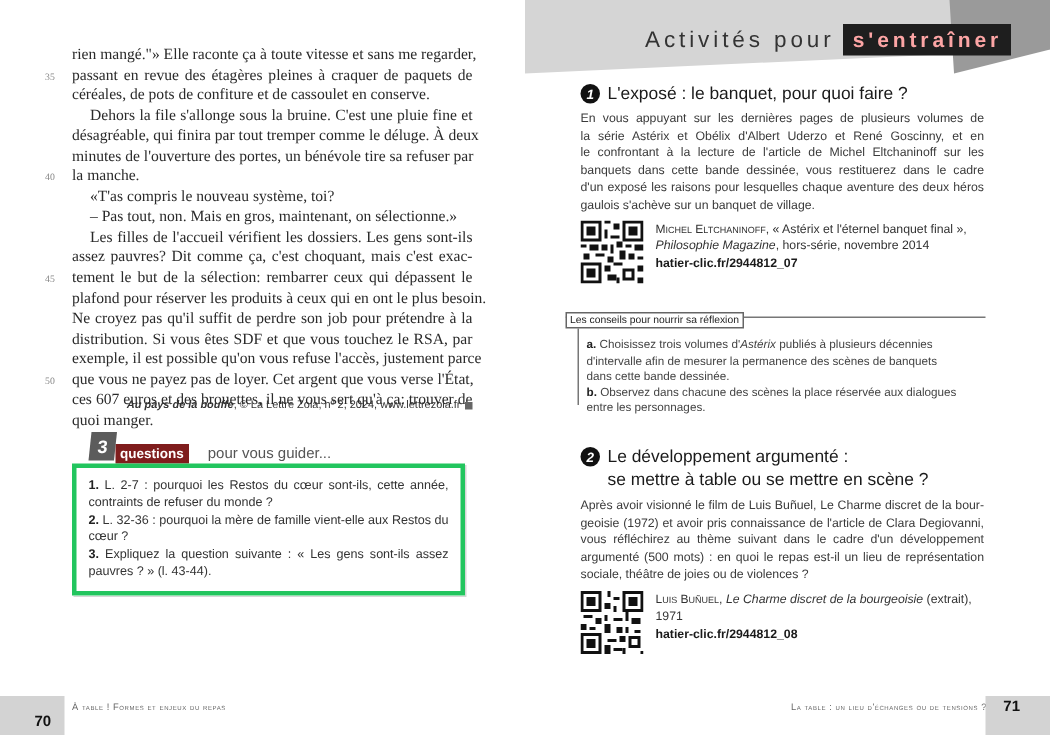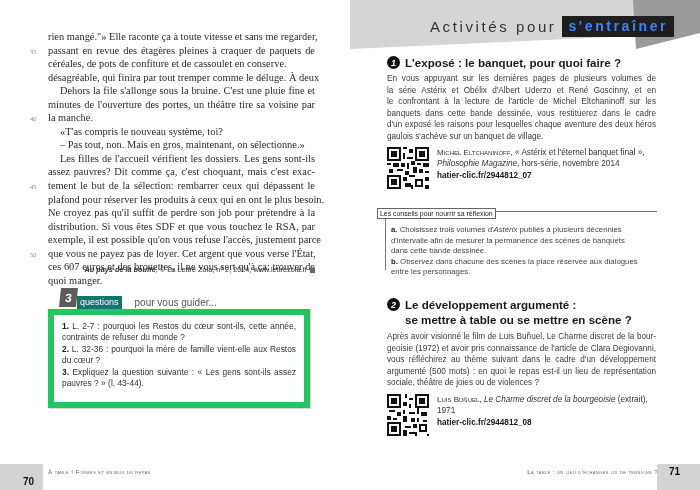--- a/index.html
+++ b/index.html
@@ -27,28 +27,28 @@
   .source .src-title { font-weight: bold; font-style: italic; }
   .source .end-mark { display: inline-block; width: 5px; height: 5px; background: #666; margin-left: 3px; vertical-align: middle; }
 
   .questions-badge { position: absolute; left: 60px; top: 292px; height: 17px; display: flex; align-items: flex-end; }
   .badge-num {
     background: #5c5c5c; color: #fff; font-weight: bold; font-size: 12px;
     width: 17px; height: 19px; display: flex; align-items: center; justify-content: center;
     transform: skewX(-6deg); position: relative; top: -2px;
   }
   .badge-word {
-    background: #0f766e; color: #fff; font-weight: normal; font-size: 9px;
+    background: #7f1d1d; color: #fff; font-weight: bold; font-size: 9px;
     padding: 1px 3px; height: 13px; line-height: 11px;
   }
   .badge-rest { font-size: 10px; color: #555; padding-left: 13px; line-height: 12px; }
 
   .questions-box {
-    position: absolute; left: 48px; top: 309px; width: 262px; height: 99px;
-    border: 6px solid #22c55e; padding: 6px 8px;
+    position: absolute; left: 48px; top: 309px; width: 262px; height: 88px;
+    border: 3px solid #22c55e; padding: 6px 8px;
     font-size: 8.4px; line-height: 11.4px; color: #333;
     box-shadow: 1px 1px 0 #d6d6d6;
   }
   .questions-box .q { text-align: justify; }
   .questions-box .q b { font-weight: bold; color: #222; }
 
   .footer-left-tab { position: absolute; left: 0; top: 464px; width: 43px; height: 26px; background: #d3d3d3; }
   .footer-left-num {
     position: absolute; left: 23px; top: 476px; font-weight: bold; font-size: 10px; color: #111;
   }
@@ -59,31 +59,31 @@
 
   
   .page-right { position: absolute; left: 350px; top: 0; width: 350px; height: 490px; }
   .header-band { position: absolute; left: 0; top: 0; width: 350px; height: 52px; }
   .header-band svg { position: absolute; left: 0; top: 0; }
   .header-title {
     position: absolute; left: 80px; top: 14px; height: 24px; display: flex; align-items: center;
   }
   .header-light { font-size: 15px; letter-spacing: 2.6px; color: #333; padding-right: 6px; }
   .header-dark {
-    background: #1e1e1e; color: #3b82f6; font-weight: bold; font-size: 14px; letter-spacing: 2.6px;
+    background: #1e1e1e; color: #fca5a5; font-weight: bold; font-size: 14px; letter-spacing: 2.6px;
     padding: 0 6px; height: 21px; line-height: 21px;
   }
 
   .act-title { position: absolute; left: 37px; display: flex; align-items: flex-start; }
   .act-icon {
     width: 13px; height: 13px; border-radius: 50%; background: #111; color: #fff;
     font-size: 9px; font-weight: bold; font-style: italic; display: flex; align-items: center; justify-content: center;
     margin-right: 5px; margin-top: 1px; flex: none;
   }
-  .act-title-text { font-weight: bold; font-size: 11.6px; color: #1a1a1a; line-height: 15px; }
+  .act-title-text { font-weight: normal; font-size: 11.6px; color: #1a1a1a; line-height: 15px; }
   .act-body {
     position: absolute; left: 37px; width: 269px; font-size: 8.2px; line-height: 11.5px; color: #3a3a3a;
     text-align: justify;
   }
   .act-body .ln { display: block; white-space: nowrap; text-align-last: justify; }
   .act-body .ln.last { text-align-last: left; }
 
   .ref { position: absolute; left: 37px; display: flex; }
   .qr { width: 42px; height: 42px; flex: none; margin-right: 8px; }
   .ref-text { font-size: 8.2px; line-height: 11.2px; color: #333; }
@@ -110,23 +110,23 @@
   .footer-right-num { position: absolute; right: 20px; top: 466px; font-weight: bold; font-size: 10px; color: #111; margin-left: 16px; }
 </style>
 </head>
 <body>
 
 <div class="page-left">
   <div class="serif-text" id="excerpt">
       <span class="ln"><span>rien mangé."» Elle raconte ça à toute vitesse et sans me regarder,</span></span>
       <span class="ln"><span>passant en revue des étagères pleines à craquer de paquets de</span><span class="line-num">35</span></span>
       <span class="ln last"><span>céréales, de pots de confiture et de cassoulet en conserve.</span></span>
+      <span class="ln indent"><span>Dehors la file s'allonge sous la bruine. C'est une pluie fine et</span></span>
       <span class="ln"><span>désagréable, qui finira par tout tremper comme le déluge. À deux</span></span>
-      <span class="ln indent"><span>Dehors la file s'allonge sous la bruine. C'est une pluie fine et</span></span>
-      <span class="ln"><span>minutes de l'ouverture des portes, un théâtre tire sa voisine par</span></span>
+      <span class="ln"><span>minutes de l'ouverture des portes, un bénévole tire sa refuser par</span></span>
       <span class="ln last"><span>la manche.</span><span class="line-num">40</span></span>
       <span class="ln indent last"><span>«T'as compris le nouveau système, toi?</span></span>
       <span class="ln indent last"><span>– Pas tout, non. Mais en gros, maintenant, on sélectionne.»</span></span>
       <span class="ln indent"><span>Les filles de l'accueil vérifient les dossiers. Les gens sont-ils</span></span>
       <span class="ln"><span>assez pauvres? Dit comme ça, c'est choquant, mais c'est exac-</span></span>
       <span class="ln"><span>tement le but de la sélection: rembarrer ceux qui dépassent le</span><span class="line-num">45</span></span>
       <span class="ln"><span>plafond pour réserver les produits à ceux qui en ont le plus besoin.</span></span>
       <span class="ln"><span>Ne croyez pas qu'il suffit de perdre son job pour prétendre à la</span></span>
       <span class="ln"><span>distribution. Si vous êtes SDF et que vous touchez le RSA, par</span></span>
       <span class="ln"><span>exemple, il est possible qu'on vous refuse l'accès, justement parce</span></span>

